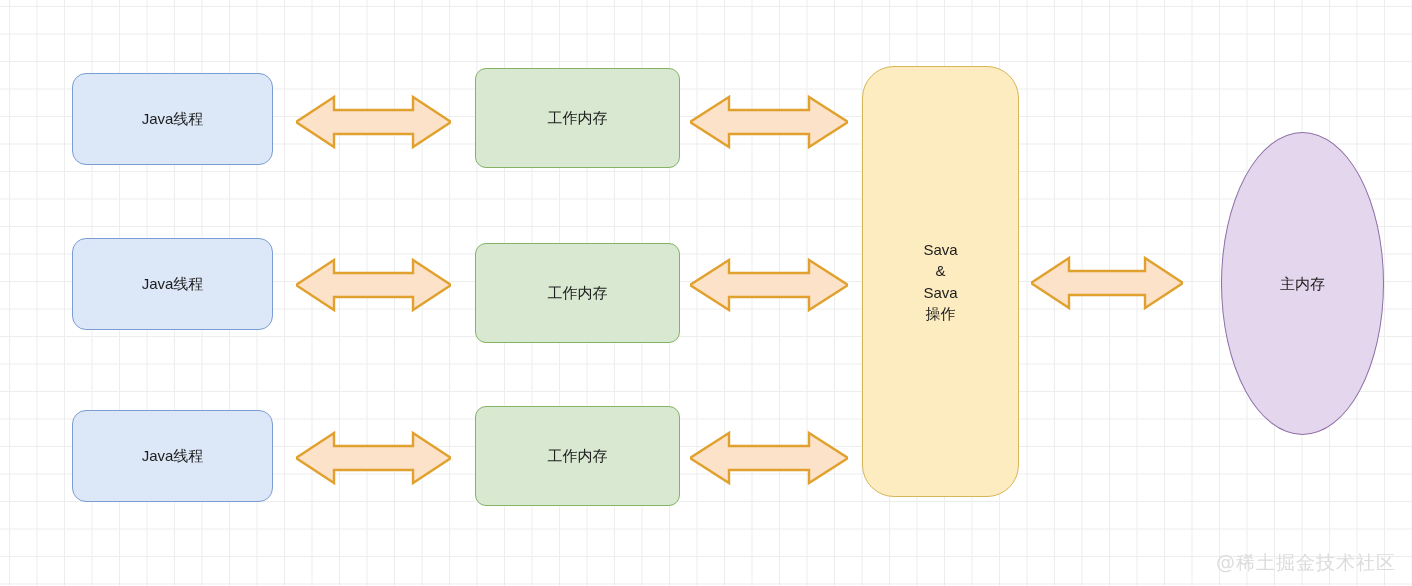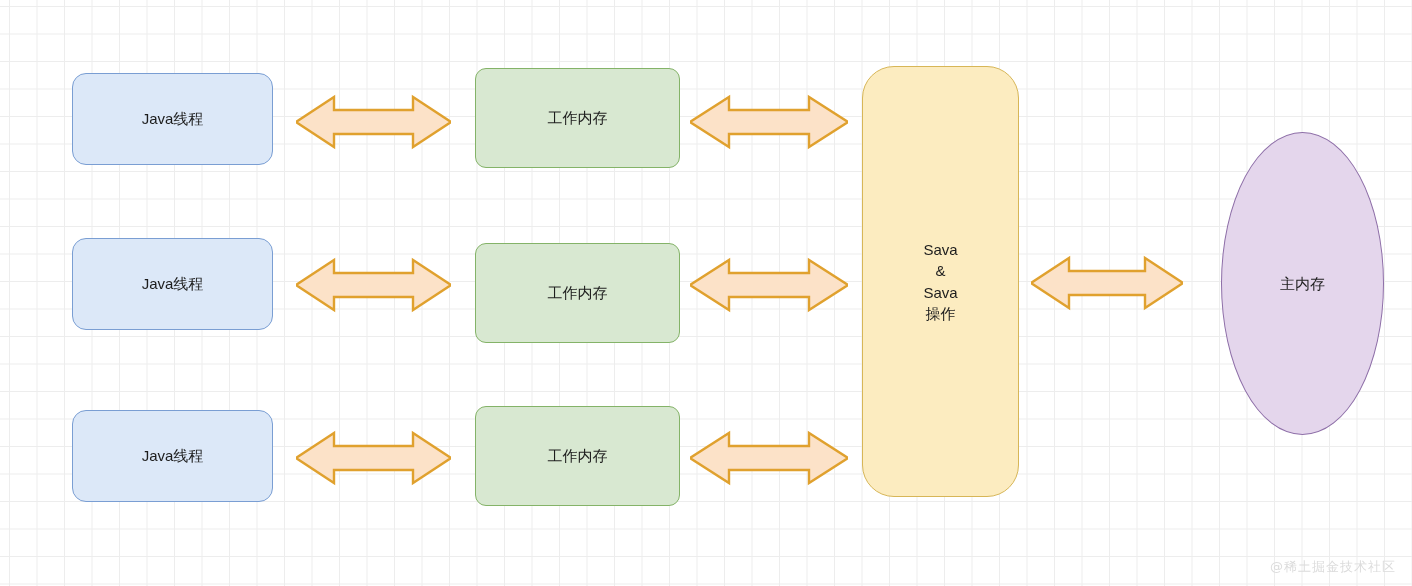--- a/index.html
+++ b/index.html
@@ -72,21 +72,21 @@
 
   .arrow {
     position: absolute;
   }
   .arrow svg { display: block; }
 
   .watermark {
     position: absolute;
     right: 16px;
     bottom: 10px;
-    font-size: 13px;
+    font-size: 19px;
     color: #dcdcdc;
     letter-spacing: 1px;
     font-family: "DejaVu Sans", sans-serif;
     white-space: nowrap;
   }
 </style>
 </head>
 <body>
 
 <div id="canvas">

